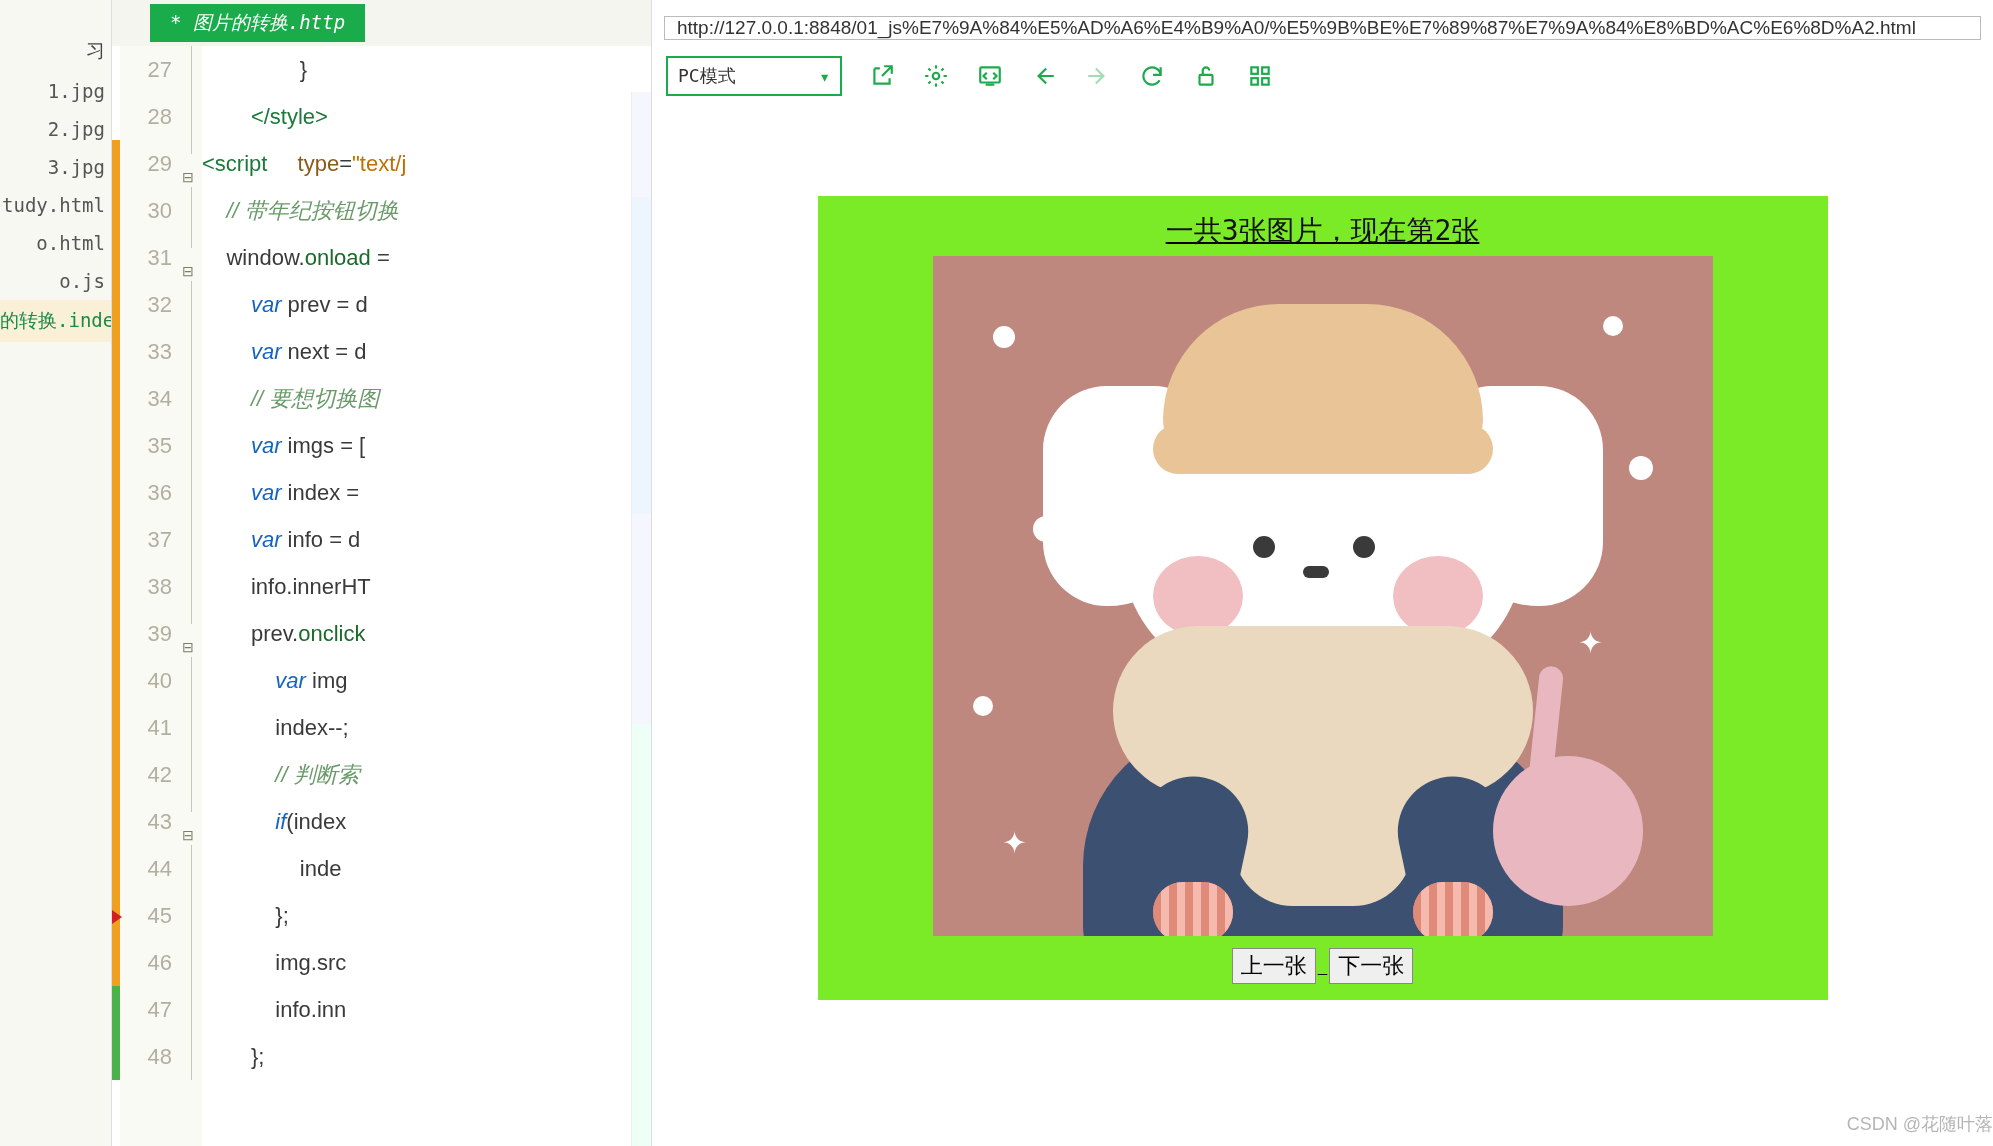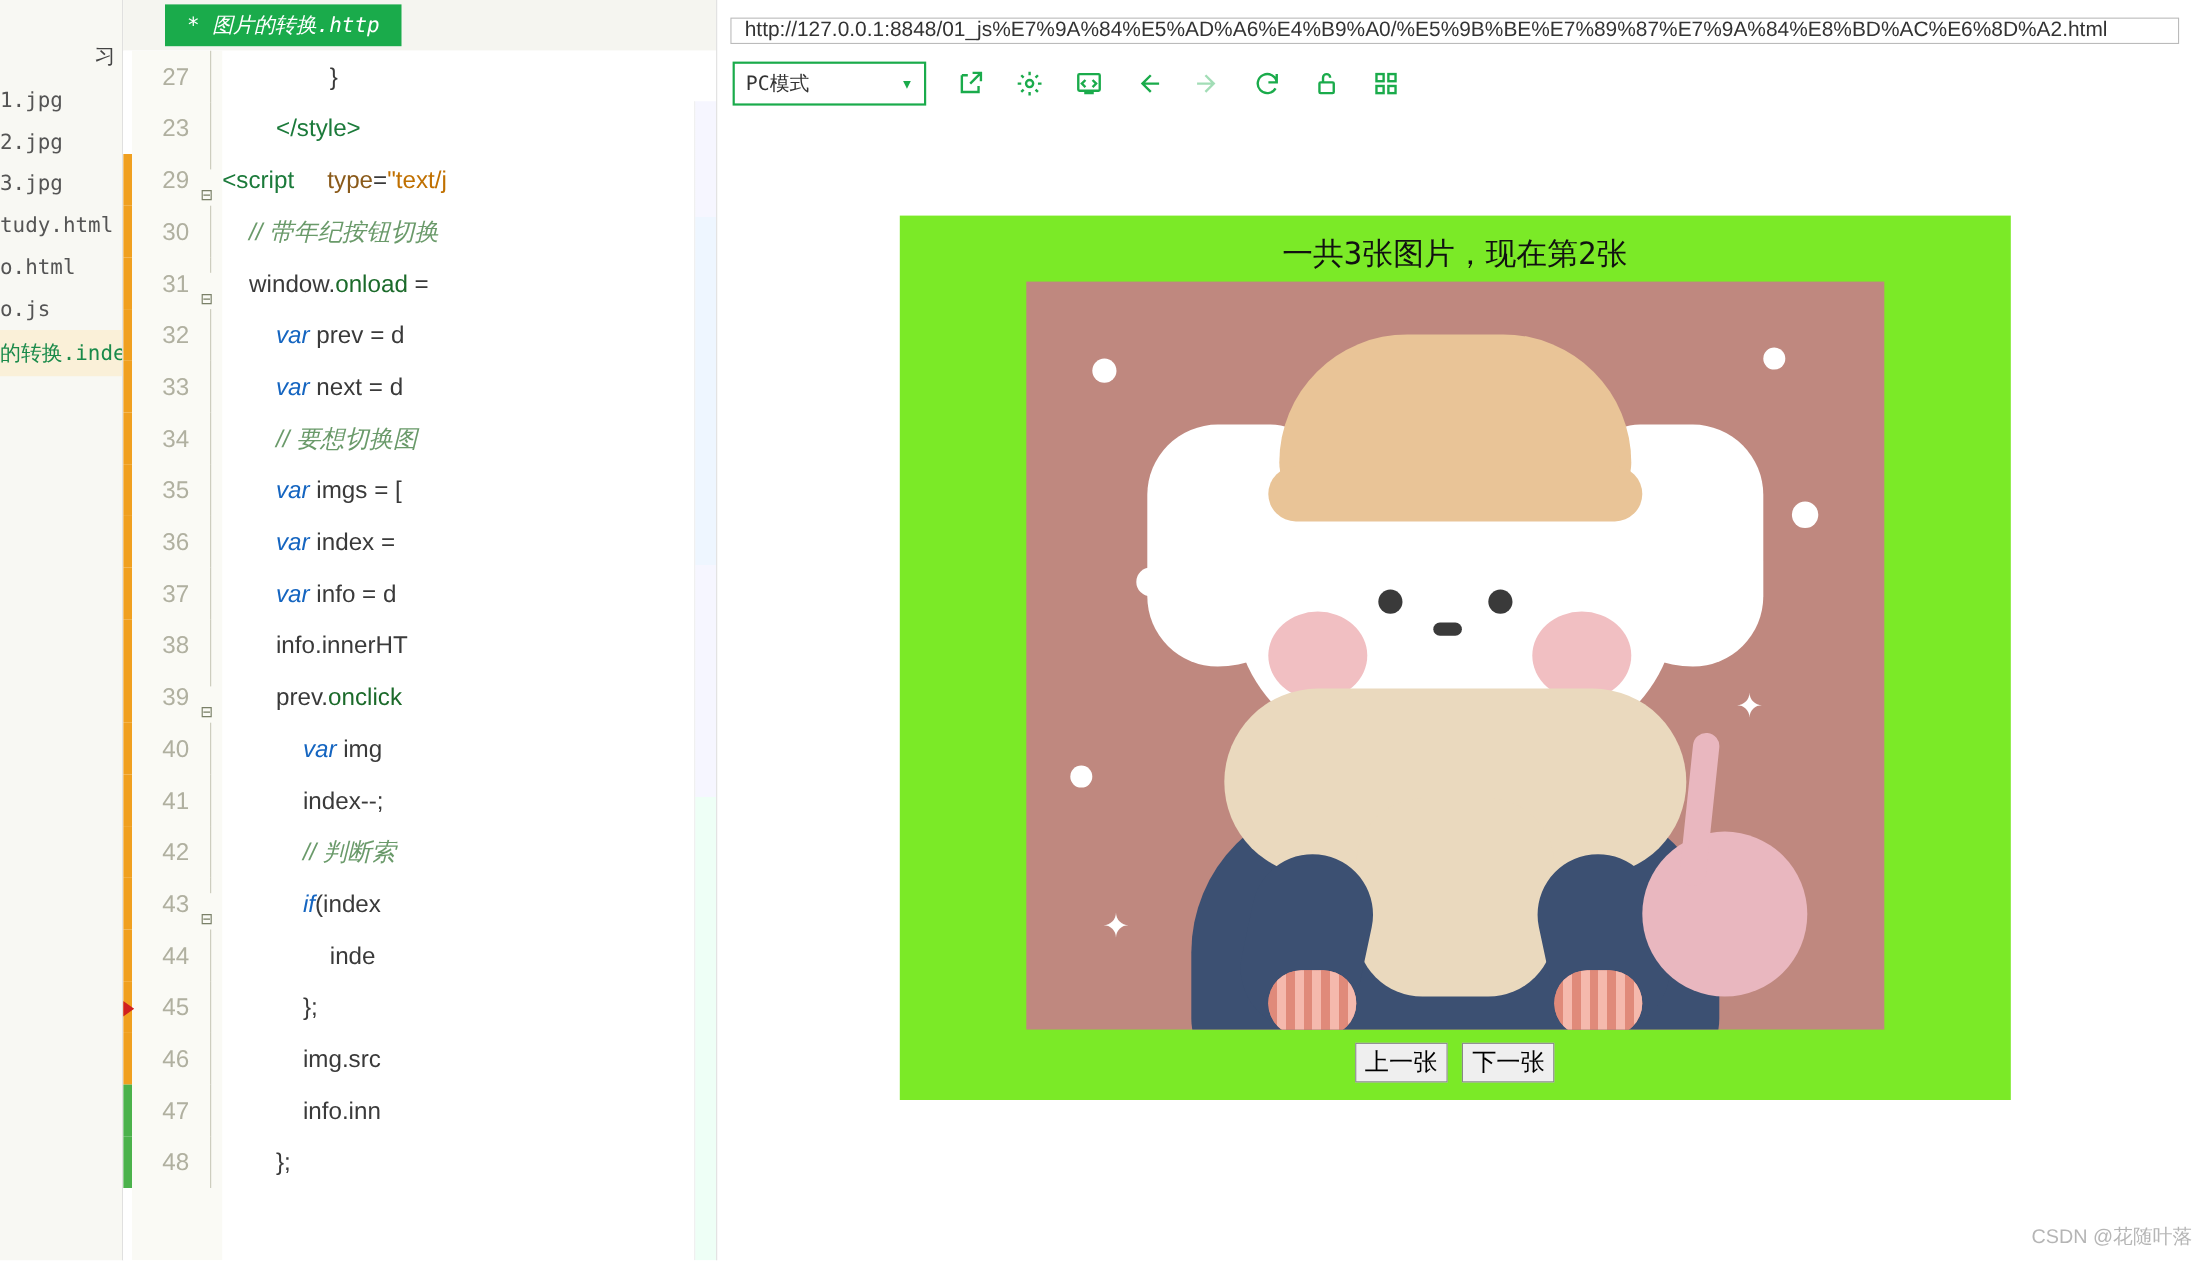--- a/index.html
+++ b/index.html
@@ -1,21 +1,21 @@
 <!DOCTYPE html>
 <html><head>
 <meta charset="utf-8">
 <style>
 * { box-sizing: border-box; margin: 0; padding: 0; }
 body { font-family: "Microsoft YaHei", Consolas, monospace; background: #fff; overflow: hidden; width: 1993px; height: 1146px; }
 
 .app { display: flex; height: 100%; }
 
 .file-panel { width: 112px; background: #f8f8f3; border-right: 1px solid #ddd; padding-top: 30px; font-size: 19px; color: #555; }
-.file-panel .file-item { padding: 8px 6px 8px 0; text-align: left; white-space: nowrap; overflow: hidden; }
+.file-panel .file-item { padding: 8px 6px 8px 0; text-align: right; white-space: nowrap; overflow: hidden; }
 .file-panel .file-item.active { background: #faf0d8; color: #1a8a4a; }
 .file-panel .section-label { padding: 8px 6px 8px 0; text-align: right; color: #444; }
 
 .editor-col { flex: 0 0 540px; border-right: 1px solid #ddd; display: flex; flex-direction: column; position: relative; }
 .tab-bar { height: 46px; background: #f5f5f0; display: flex; align-items: center; padding-left: 38px; }
 .editor-tab { background: #1aab4b; color: #fff; padding: 6px 20px; font-size: 19px; font-style: italic; }
 .code-area { flex: 1; display: flex; font-family: Liberation Sans, sans-serif; font-size: 22px; line-height: 47px; overflow: hidden; position: relative; background:#fff; }
 .mod-bar { width: 8px; background:#fff; }
 .mod-seg { width:100%; }
 .mod-orange{ background:#f0a020; }
@@ -36,21 +36,21 @@
 .wb-tab { padding: 4px 26px; border-top:2px solid #1aab4b; background:#fff; }
 .wb-close { margin-left:22px; font-size:20px; color:#666; cursor:pointer; }
 .addr-row { padding: 16px 12px 10px 12px; }
 .addr-input { width:100%; border:1px solid #bbb; padding:0 12px; font-size:19px; color:#333; }
 .tool-row { display:flex; align-items:center; gap:26px; padding: 6px 14px 12px 14px; color:#1aab4b; font-size:22px; }
 .mode-select { width:176px; border:2px solid #1aab4b; padding:6px 10px; color:#333; background:#fff; display:flex; align-items:center; justify-content:space-between; font-size:18px;}
 .mode-select .chev { color:#1aab4b; }
 .tb-icon { width:28px; height:28px; display:flex; align-items:center; justify-content:center; cursor:pointer; }
 .tb-icon svg { width:26px; height:26px; stroke:#1aab4b; stroke-width:2; fill:none; }
 
-.preview-area { flex:1; padding: 18px; overflow:auto; }
+.preview-area { flex:1; padding: 18px; overflow:auto;text-decoration:underline; }
 .widget { width: 1010px; margin: 70px auto 0 auto; background:#7bea27; padding: 16px 0; text-align:center; }
 .widget .caption { font-size:28px; color:#111; margin-bottom:6px;}
 .widget .pic { width: 780px; height: 680px; margin: 0 auto; background:#bf887f; position:relative; overflow:hidden; }
 .widget .btns { margin-top:12px; }
 .widget button { font-size:22px; background:#efefef; border:1px solid #888; padding:2px 8px; margin:0 2px; }
 
 .watermark { position: absolute; right: 0; bottom: 10px; font-size: 18px; color: rgba(120,120,120,.55); font-family: sans-serif; }
 
 
 .pic .snow{ position:absolute; background:#fff; border-radius:50%; }
@@ -119,21 +119,21 @@
           <div class="mod-seg mod-orange" style="height: 47px;"></div>
           <div class="mod-seg mod-orange" style="height: 47px;"></div>
           <div class="mod-seg mod-orange" style="height: 47px;"></div>
           <div class="caret-mark" style="top: 864px;"></div>
           <div class="mod-seg mod-orange" style="height: 47px;"></div>
           <div class="mod-seg mod-green" style="height: 47px;"></div>
           <div class="mod-seg mod-green" style="height: 47px;"></div>
         </div>
       <div class="gutter" id="gutter">
           <div>27</div>
-          <div>23</div>
+          <div>28</div>
           <div>29</div>
           <div>30</div>
           <div>31</div>
           <div>32</div>
           <div>33</div>
           <div>34</div>
           <div>35</div>
           <div>36</div>
           <div>37</div>
           <div>38</div>

